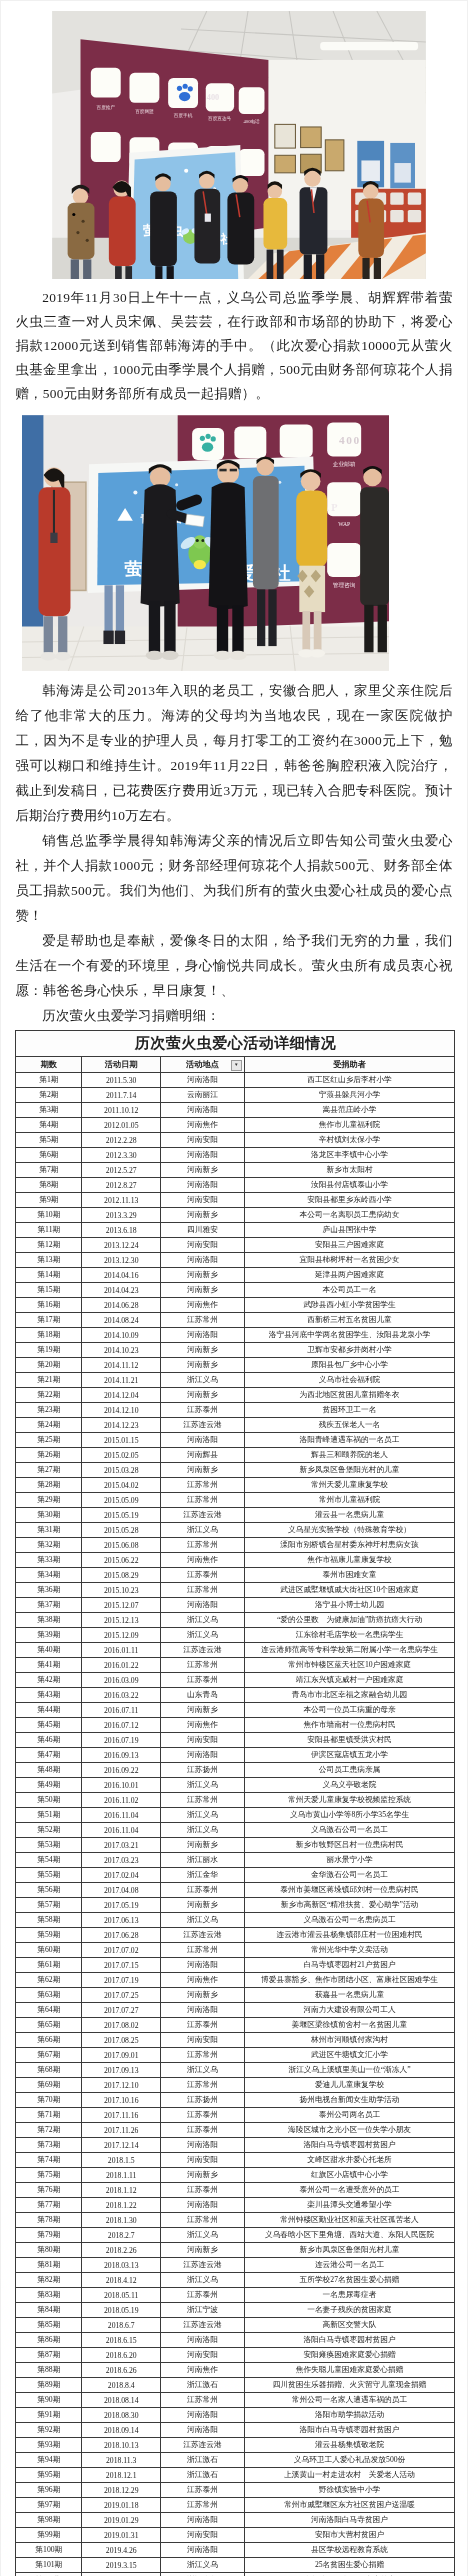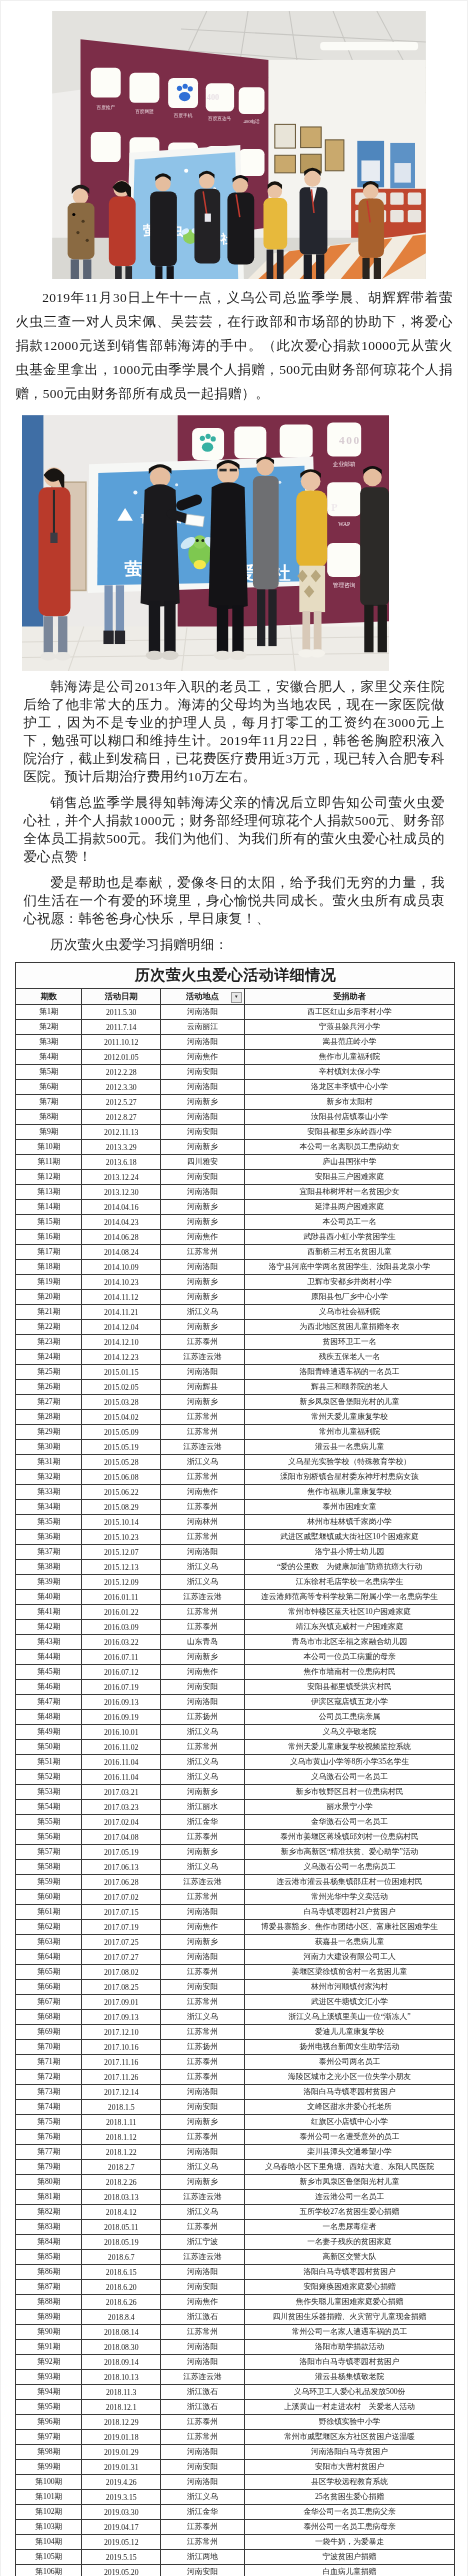--- a/index.html
+++ b/index.html
@@ -7,21 +7,21 @@
        font-family:"Liberation Serif","DejaVu Serif",serif;color:#1c1c1c;}
   .page{width:468px;height:2730px;border:0.5px solid #f0f0f0;box-sizing:border-box;background:#fff;}
   .content{padding:0 14.4px;}
 
   .photo{display:block;border:0;}
   .photo1{margin:10.3px 0 0 37px;}
   .photo2{margin:8.2px 0 0 6.2px;}
 
   .para{font-size:13.4px;line-height:24px;text-align:justify;text-indent:2em;
         margin:17px 0 0 0;letter-spacing:0.3px;}
-  .para.tight{line-height:18px;margin:8px;}
+  .para.tight{line-height:25px;margin:0;}
   .para.first{margin-top:7.2px;}
 
   table.donation{border-collapse:collapse;width:440px;table-layout:fixed;
                  font-size:7.7px;color:#222;margin-top:2.1px;}
   table.donation col.c1{width:15%;} table.donation col.c2{width:18%;}
   table.donation col.c3{width:19%;} table.donation col.c4{width:48%;}
   table.donation td,table.donation th{border:0.5px solid #3a3a3a;text-align:center;
       vertical-align:middle;padding:0 1px;overflow:hidden;white-space:nowrap;}
   .tbl-title{font-size:15px;font-weight:bold;height:25px;border:0.5px solid #3a3a3a;
       border-bottom:0.5px solid #3a3a3a;background:#fdfdfd;letter-spacing:0.5px;}
@@ -567,26 +567,20 @@
             <td>河南焦作</td>
             <td>焦作市福康儿童康复学校</td>
           </tr>
           <tr>
             <td>第34期</td>
             <td>2015.08.29</td>
             <td>江苏泰州</td>
             <td>泰州市困难女童</td>
           </tr>
           <tr>
-            <td>第35期</td>
-            <td>2015.10.14</td>
-            <td>河南林州</td>
-            <td>林州市桂林镇千家岗小学</td>
-          </tr>
-          <tr>
             <td>第36期</td>
             <td>2015.10.23</td>
             <td>江苏常州</td>
             <td>武进区戚墅堰镇戚大街社区10个困难家庭</td>
           </tr>
           <tr>
             <td>第37期</td>
             <td>2015.12.07</td>
             <td>河南洛阳</td>
             <td>洛宁县小博士幼儿园</td>
@@ -646,21 +640,21 @@
             <td>安阳县都里镇受洪灾村民</td>
           </tr>
           <tr>
             <td>第47期</td>
             <td>2016.09.13</td>
             <td>河南洛阳</td>
             <td>伊滨区寇店镇五龙小学</td>
           </tr>
           <tr>
             <td>第48期</td>
-            <td>2016.09.19</td>
+            <td>2016.09.22</td>
             <td>江苏扬州</td>
             <td>公司员工患病亲属</td>
           </tr>
           <tr>
             <td>第49期</td>
             <td>2016.10.01</td>
             <td>浙江义乌</td>
             <td>义乌义亭敬老院</td>
           </tr>
           <tr>
@@ -825,20 +819,26 @@
             <td>江苏泰州</td>
             <td>泰州公司一名遭受意外的员工</td>
           </tr>
           <tr>
             <td>第77期</td>
             <td>2018.1.22</td>
             <td>河南洛阳</td>
             <td>栾川县潭头交通希望小学</td>
           </tr>
           <tr>
+            <td>第78期</td>
+            <td>2018.1.30</td>
+            <td>江苏常州</td>
+            <td>常州钟楼区勤业社区和蓝天社区孤苦老人</td>
+          </tr>
+          <tr>
             <td>第79期</td>
             <td>2018.2.7</td>
             <td>浙江义乌</td>
             <td>义乌春晗小区下里角塘、西站大道、东阳人民医院</td>
           </tr>
           <tr>
             <td>第80期</td>
             <td>2018.2.26</td>
             <td>河南新乡</td>
             <td>新乡市凤泉区鲁堡阳光村儿童</td>

